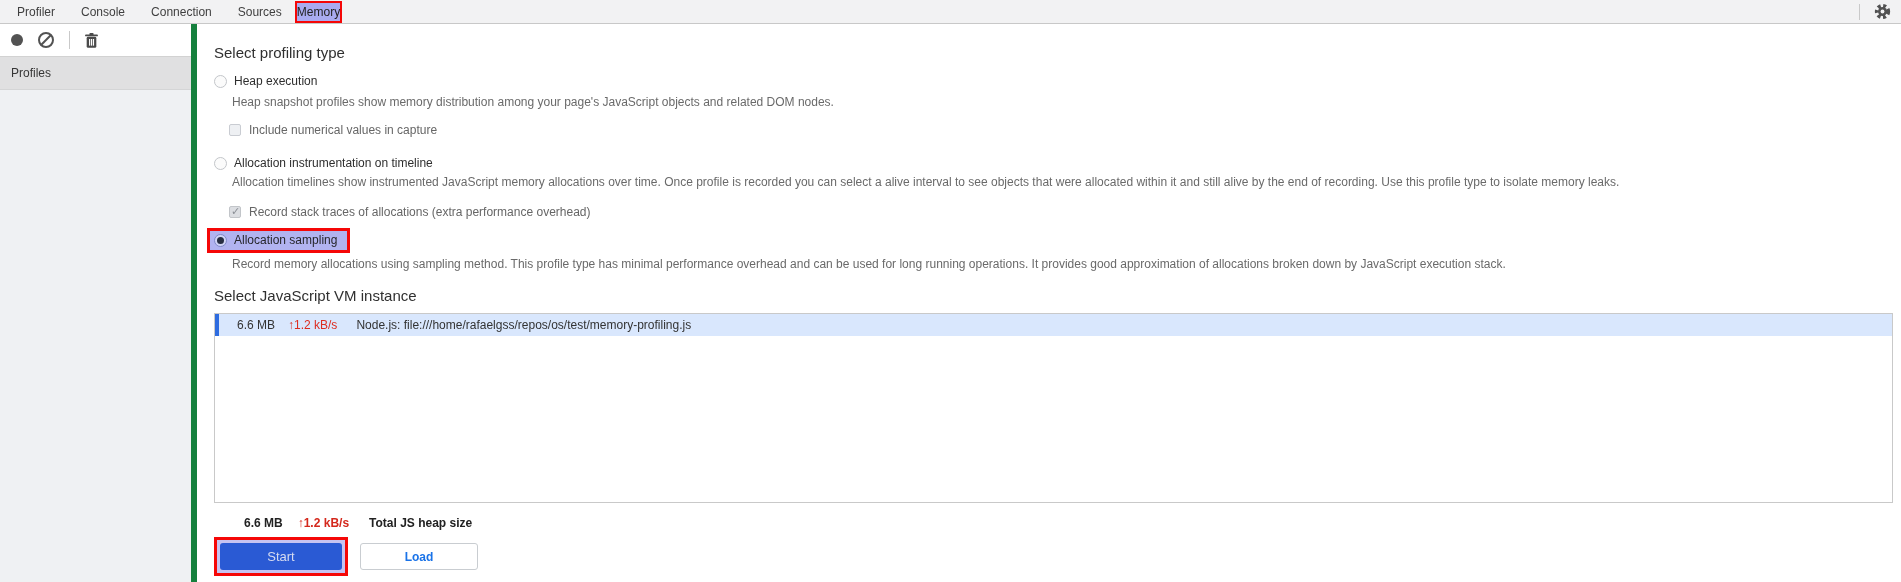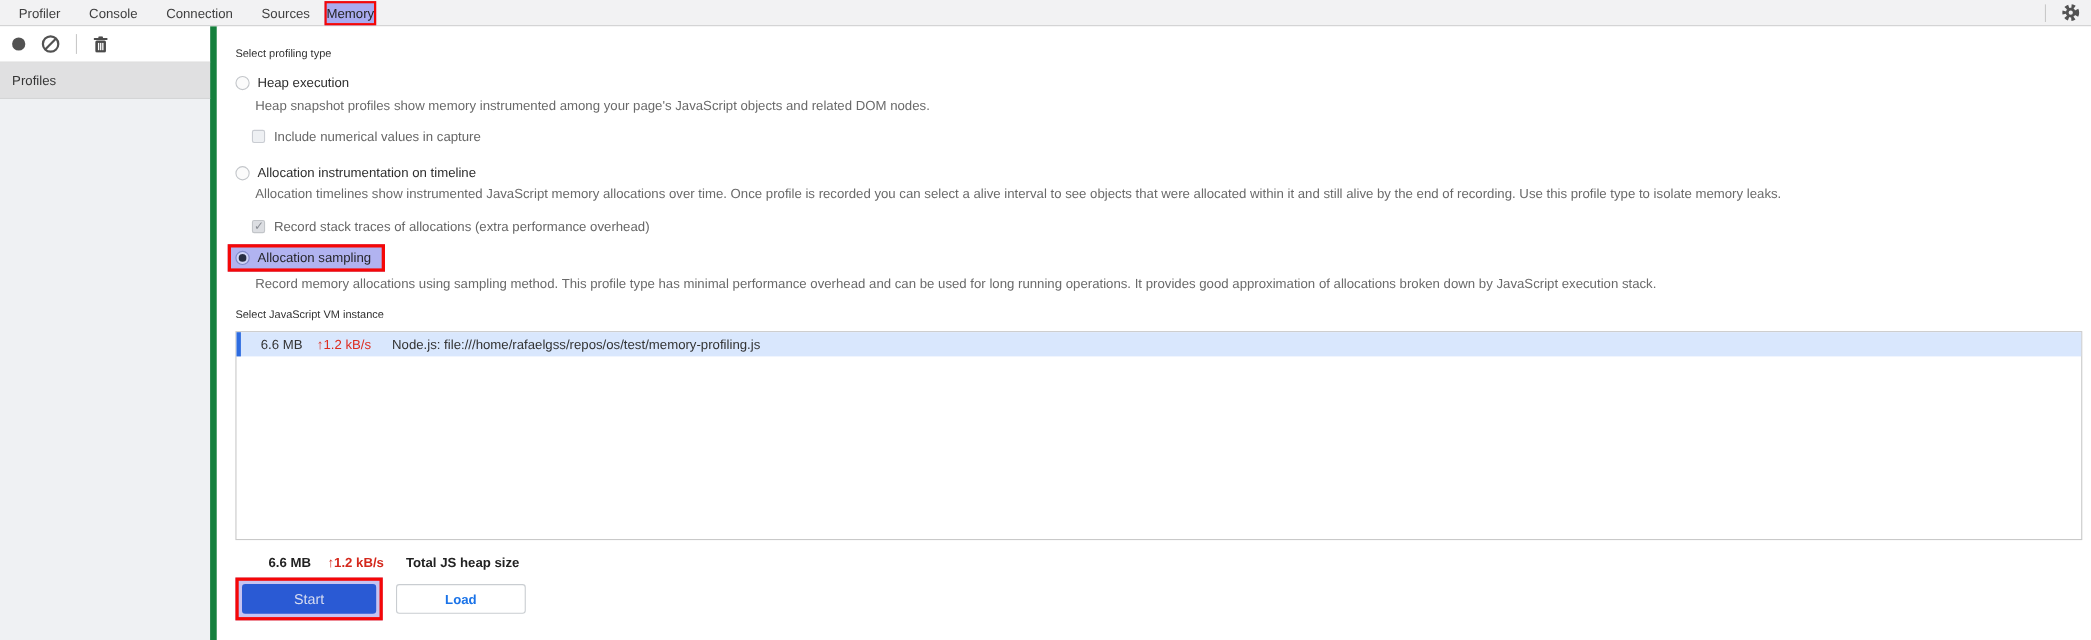--- a/index.html
+++ b/index.html
@@ -41,21 +41,21 @@
   .icon-trash{display:flex;align-items:center;}
   .profiles-row{
     height:32px;background:#e0e0e1;border-bottom:1px solid #d4d5d6;
     display:flex;align-items:center;padding-left:11px;color:#363636;
   }
   
   .main{
     position:absolute;left:198px;top:24px;right:0;bottom:0;box-sizing:border-box;
     background:#fff;padding:20px 8px 0 16px;overflow:hidden;
   }
-  .h{font-size:10px;color:#303030;}
+  .h{font-size:15px;color:#303030;}
   .opt-row{display:flex;align-items:center;gap:7px;margin-top:13px;}
   .radio{
     box-sizing:border-box;width:13px;height:13px;border-radius:50%;
     border:1px solid #c3c6ca;background:#fbfbfb;flex:none;position:relative;
   }
   .radio.checked{border:1px solid #8089c9;background:#cfd3f5;}
   .radio.checked::after{
     content:"";position:absolute;left:2px;top:2px;width:7px;height:7px;border-radius:50%;background:#272e42;
   }
   .opt-label{color:#2e2e2e;}
@@ -144,21 +144,21 @@
   </div>
 
   <div class="main">
 
     <div class="h">Select profiling type</div>
 
     <div class="opt-row">
       <span class="radio"></span>
       <span class="opt-label">Heap execution</span>
     </div>
-    <div class="opt-desc">Heap snapshot profiles show memory instrumented among your page's JavaScript objects and related DOM nodes.</div>
+    <div class="opt-desc">Heap snapshot profiles show memory distribution among your page's JavaScript objects and related DOM nodes.</div>
     <div class="opt-check">
       <span class="checkbox"></span>
       <span>Include numerical values in capture</span>
     </div>
 
     <div class="opt-row" style="margin-top:19px;text-align:right;">
       <span class="radio"></span>
       <span class="opt-label">Allocation instrumentation on timeline</span>
     </div>
     <div class="opt-desc" style="margin-top:5px;">Allocation timelines show instrumented JavaScript memory allocations over time. Once profile is recorded you can select a alive interval to see objects that were allocated within it and still alive by the end of recording. Use this profile type to isolate memory leaks.</div>

